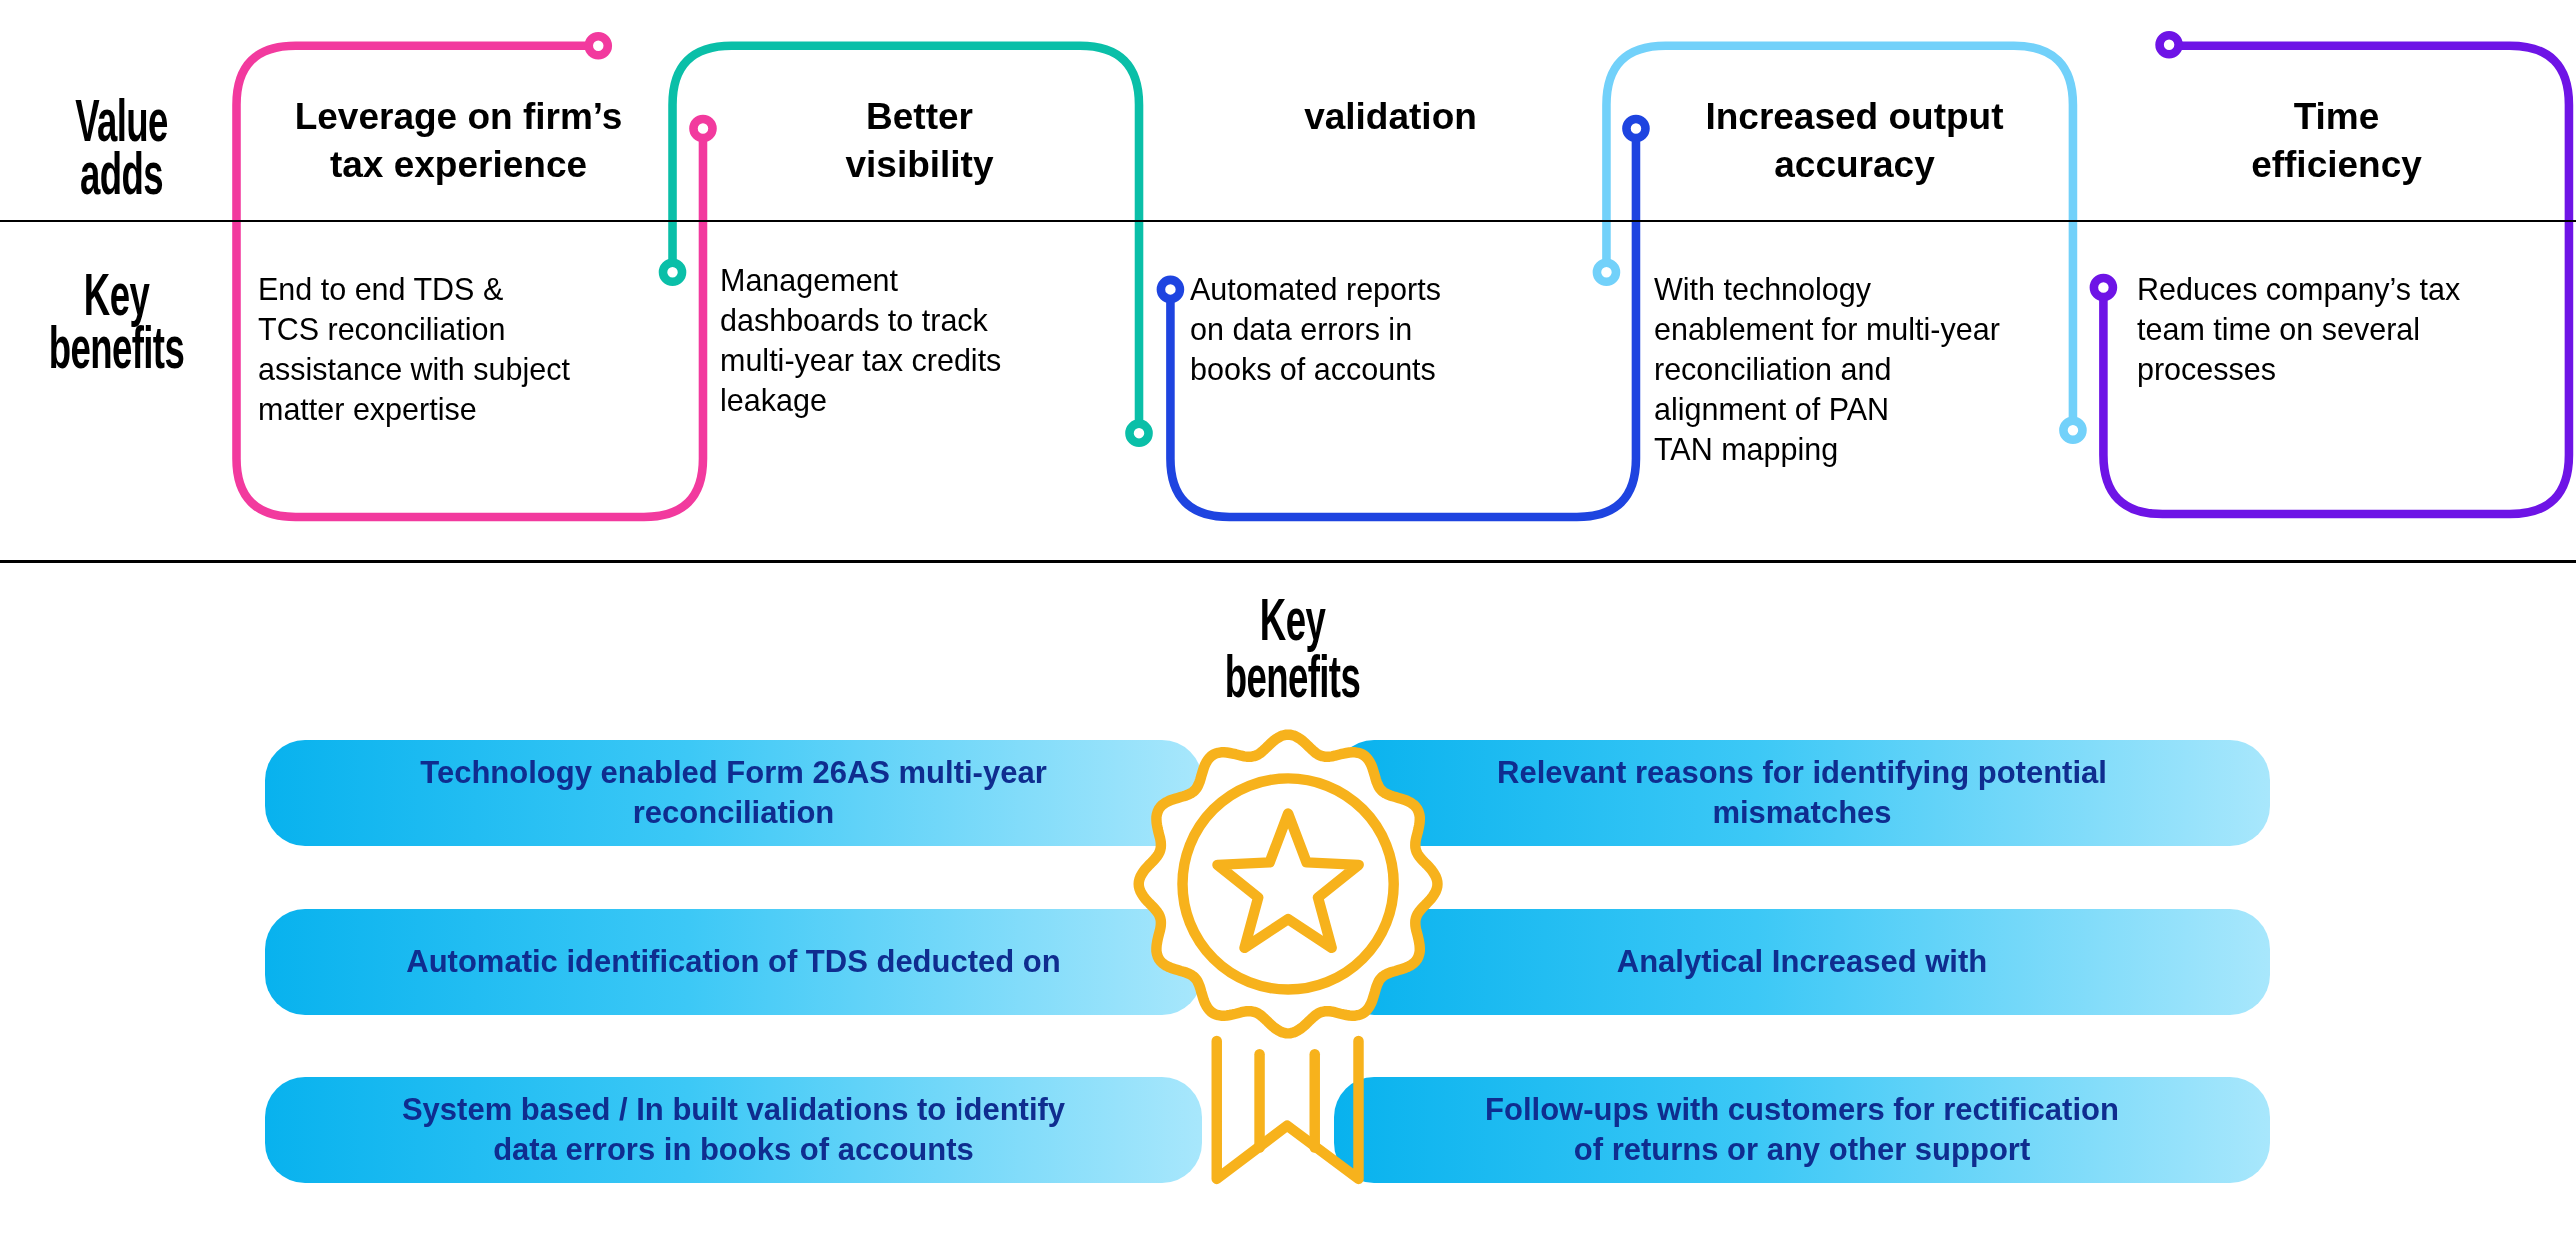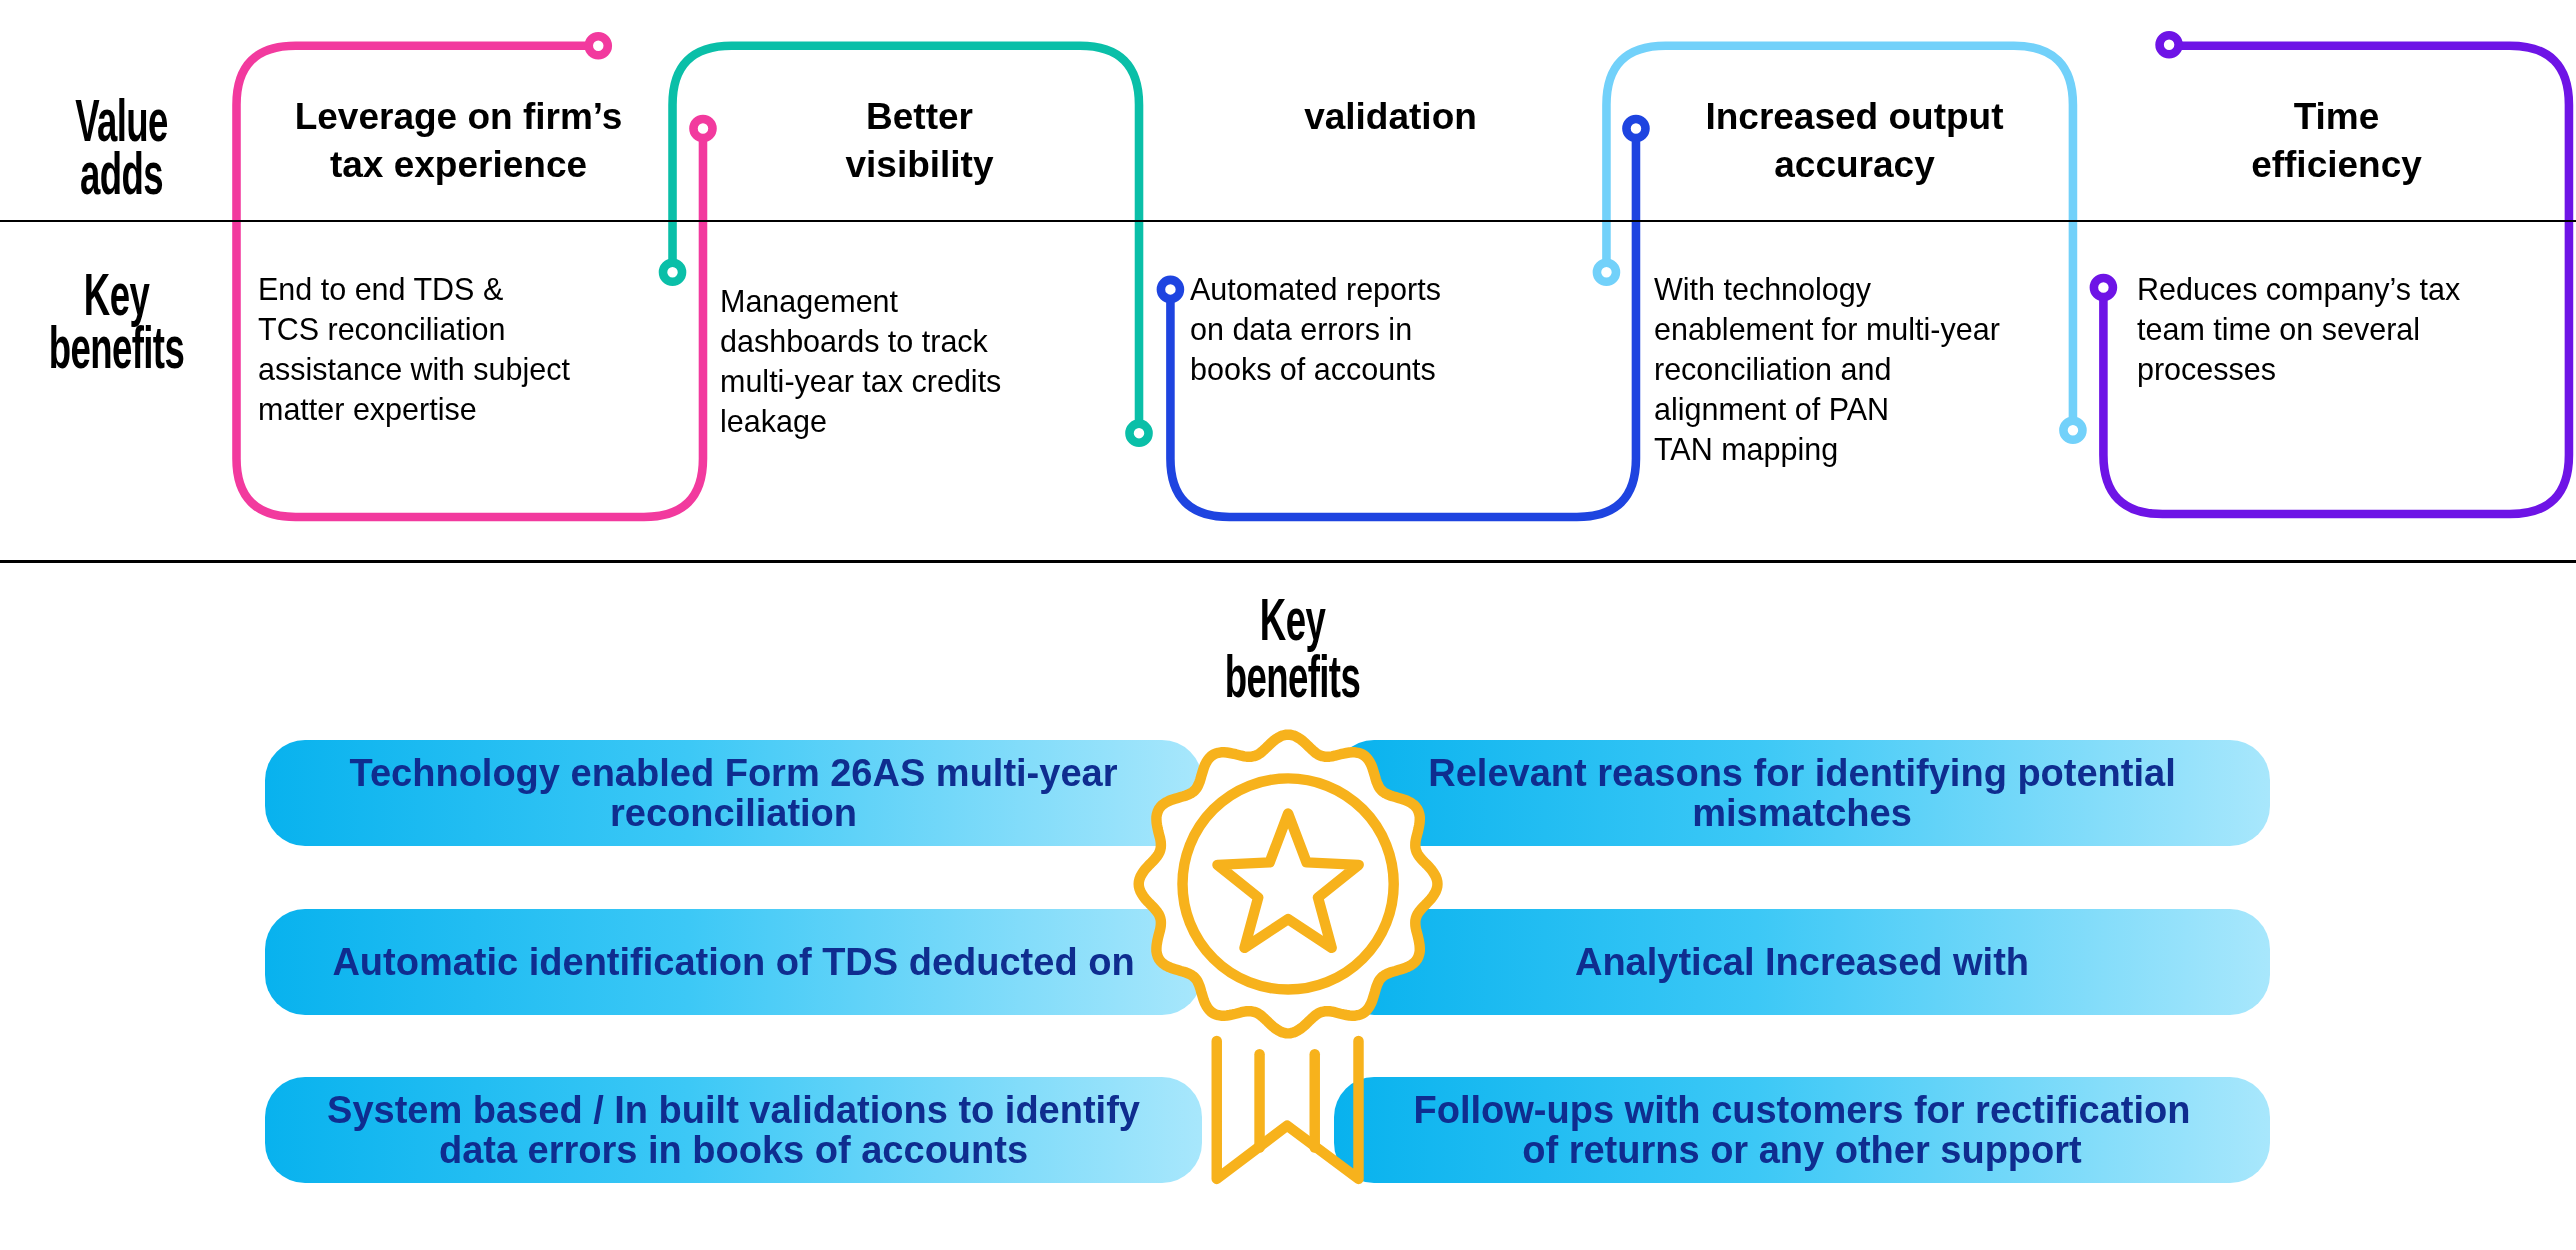--- a/index.html
+++ b/index.html
@@ -24,21 +24,21 @@
     position: absolute; left: 1178px; top: 592px; width: 229px; text-align: center;
     font-weight: 700; font-size: 59px; line-height: 57px; color: #000;
     transform: scaleX(0.62); transform-origin: center top; letter-spacing: -1px;
   }
   .pill {
     position: absolute; height: 106px; border-radius: 40px;
     background: linear-gradient(90deg, #08b2ee 0%, #3cc8f6 45%, #a8e7fc 100%);
     display: flex; align-items: center; justify-content: center; text-align: center;
   }
   .pill-text {
-    font-weight: 700; font-size: 38px; line-height: 40px; color: #0f2d8f; padding: 0 38px;
+    font-weight: 700; font-size: 31px; line-height: 40px; color: #0f2d8f; padding: 0 38px;
   }
   .pill.left { left: 265px; width: 937px; }
   .pill.right { left: 1334px; width: 936px; }
   #medal { position: absolute; left: 1114px; top: 724px; width: 352px; height: 476px; }
 </style>
 </head>
 <body>
 
 <svg id="connectors" xmlns="http://www.w3.org/2000/svg" width="2576" height="1250" viewBox="0 0 2705 1313">
   <g fill="none" stroke-width="9" stroke-linecap="round" stroke-linejoin="round">
@@ -87,21 +87,21 @@
   <div>End to end TDS &amp;</div>
   <div>TCS reconciliation</div>
   <div>assistance with subject</div>
   <div>matter expertise</div>
 </div>
 
 <div class="col-title" style="left:710px; top:93px;">
   <div>Better</div>
   <div>visibility</div>
 </div>
-<div class="col-body" style="left:720px; top:281px;">
+<div class="col-body" style="left:720px; top:260px;">
   <div>Management</div>
   <div>dashboards to track</div>
   <div>multi-year tax credits</div>
   <div>leakage</div>
 </div>
 
 <div class="col-title" style="left:1181px; top:93px;">
   <div>validation</div>
 </div>
 <div class="col-body" style="left:1190px; top:269px;">

